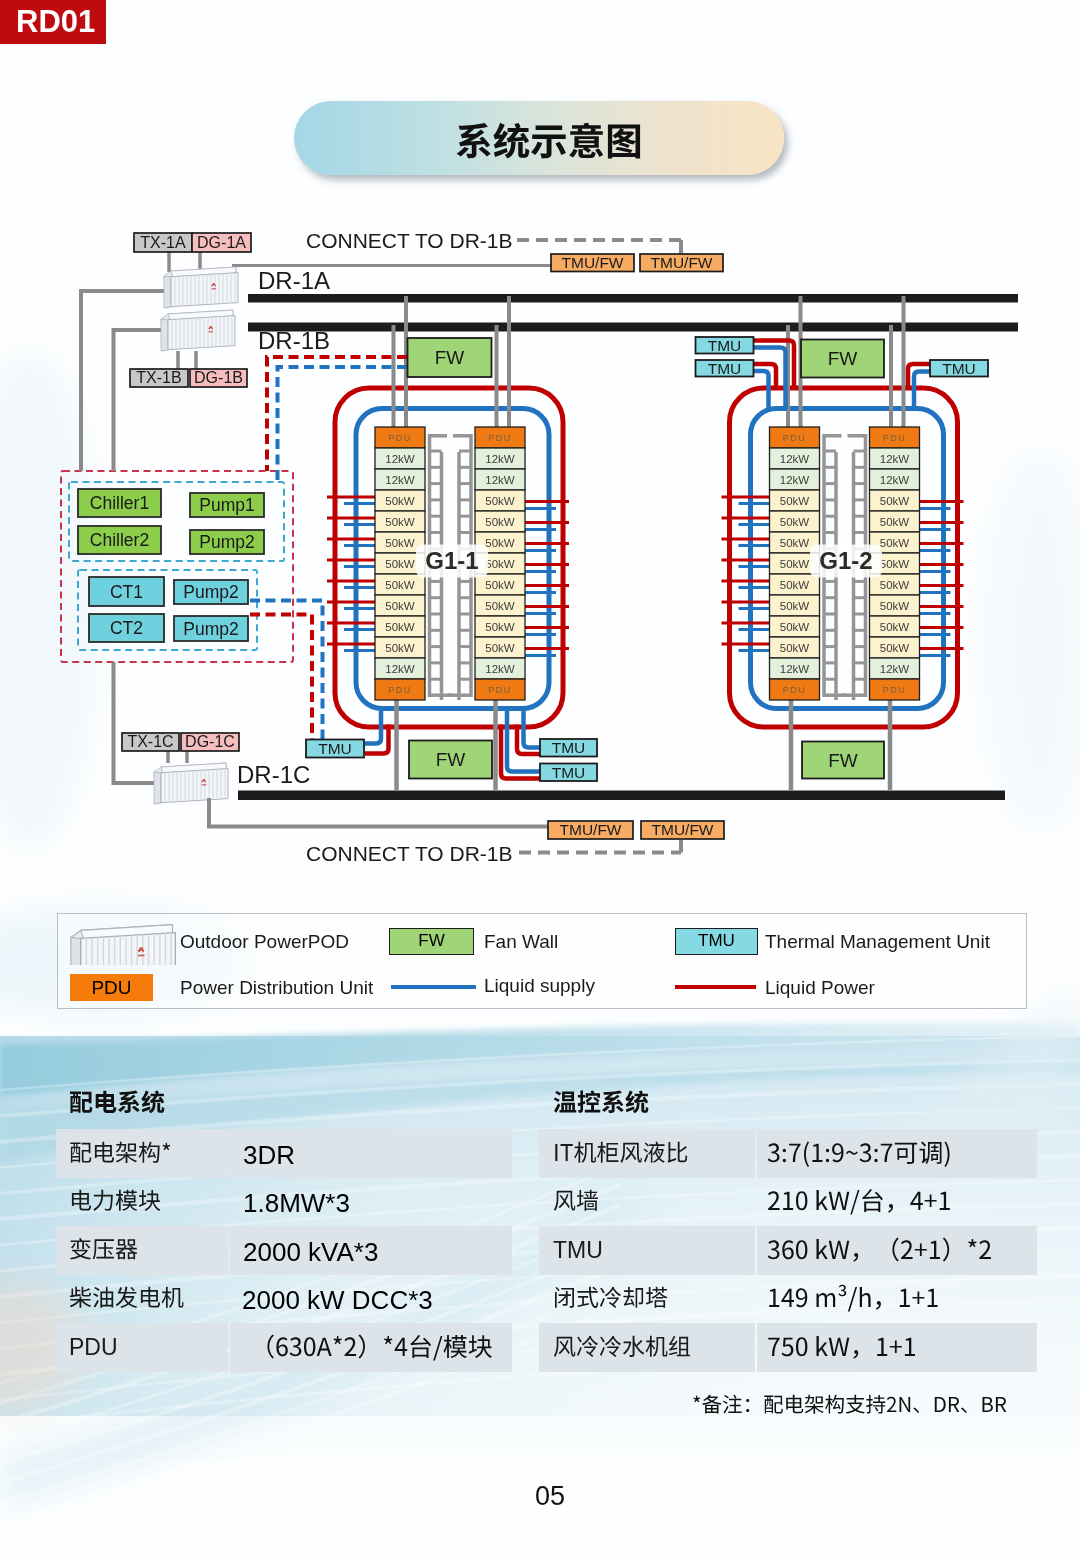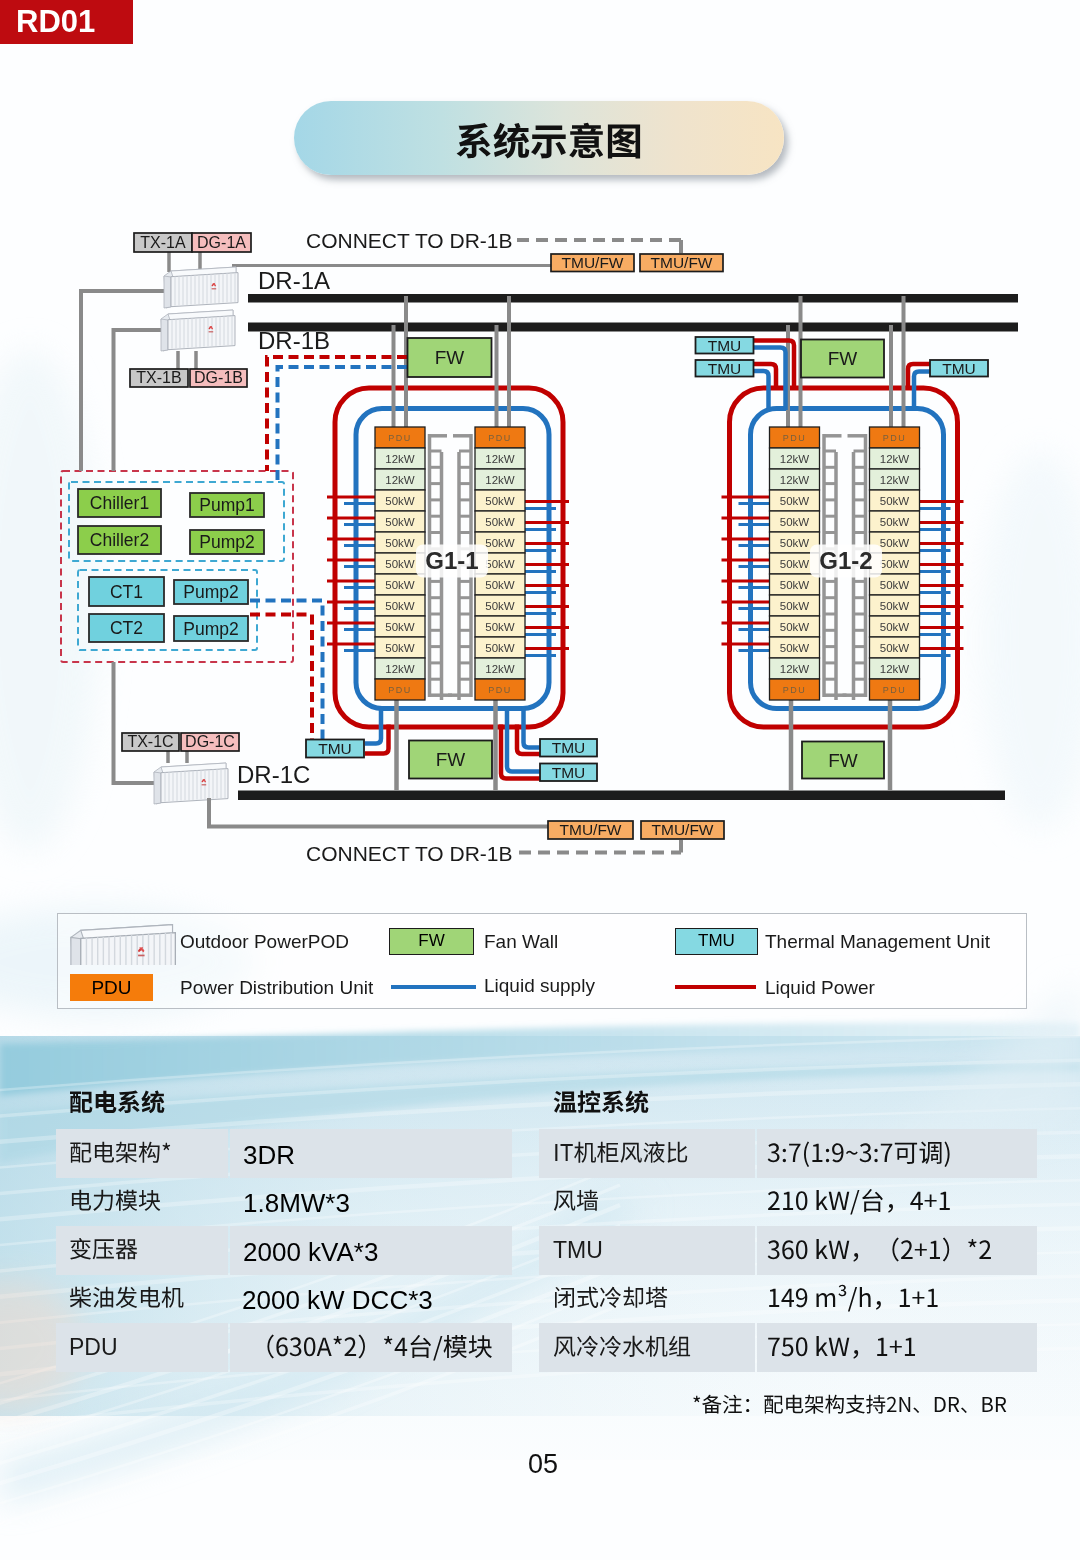--- a/index.html
+++ b/index.html
@@ -1,25 +1,25 @@
 <!DOCTYPE html>
 <html><head><meta charset="utf-8"><style>
 html,body{margin:0;padding:0}
 body{width:1080px;height:1560px;position:relative;overflow:hidden;background:#fff;font-family:"Liberation Sans",sans-serif;}
 .abs{position:absolute}
-#rd01{left:0;top:0;width:133px;height:44px;background:#BE0B10;color:#fff;font-weight:bold;font-size:31px;line-height:44px;padding-left:16px;box-sizing:border-box}
+#rd01{left:0;top:0;width:106px;height:44px;background:#BE0B10;color:#fff;font-weight:bold;font-size:31px;line-height:44px;padding-left:16px;box-sizing:border-box}
 #banner{left:294px;top:101px;width:490px;height:74px;border-radius:37px;background:linear-gradient(90deg,#A4D7E7 0%,#BFE0E2 30%,#DDE4DA 55%,#EFE3CD 78%,#F7E4C3 100%);box-shadow:4px 5px 7px rgba(110,120,130,.5)}
 #legend{left:57px;top:913px;width:970px;height:96px;border:1.5px solid #B9BEC4;background:rgba(255,255,255,.45);box-sizing:border-box}
 .lt{position:absolute;font-size:19px;color:#1a1a1a}
 .chip{position:absolute;box-sizing:border-box;text-align:center}
 .trow{position:absolute;height:48.5px}
 .shade{background:#DCE3E9}
 .lat{position:absolute;font-size:26px;color:#000000}
 .lab{position:absolute;font-size:23px;color:#1a1a1a}
-#pg{left:528px;top:1449px;font-size:27px;color:#111;width:44px;}
+#pg{left:528px;top:1481px;font-size:27px;color:#111;width:44px;text-align:center}
 </style></head><body>
 <svg width="1080" height="1560" viewBox="0 0 1080 1560" style="position:absolute;left:0;top:0">
 <defs>
 <linearGradient id="washv" x1="0" y1="0" x2="0" y2="1">
 <stop offset="0" stop-color="#C7E2EE" stop-opacity="0.9"></stop>
 <stop offset="0.45" stop-color="#DFEFF6" stop-opacity="0.6"></stop>
 <stop offset="1" stop-color="#F4FAFC" stop-opacity="0.25"></stop>
 </linearGradient>
 <linearGradient id="washh" x1="0" y1="0" x2="1" y2="0">
 <stop offset="0" stop-color="#A6D2E2" stop-opacity="0.6"></stop>

